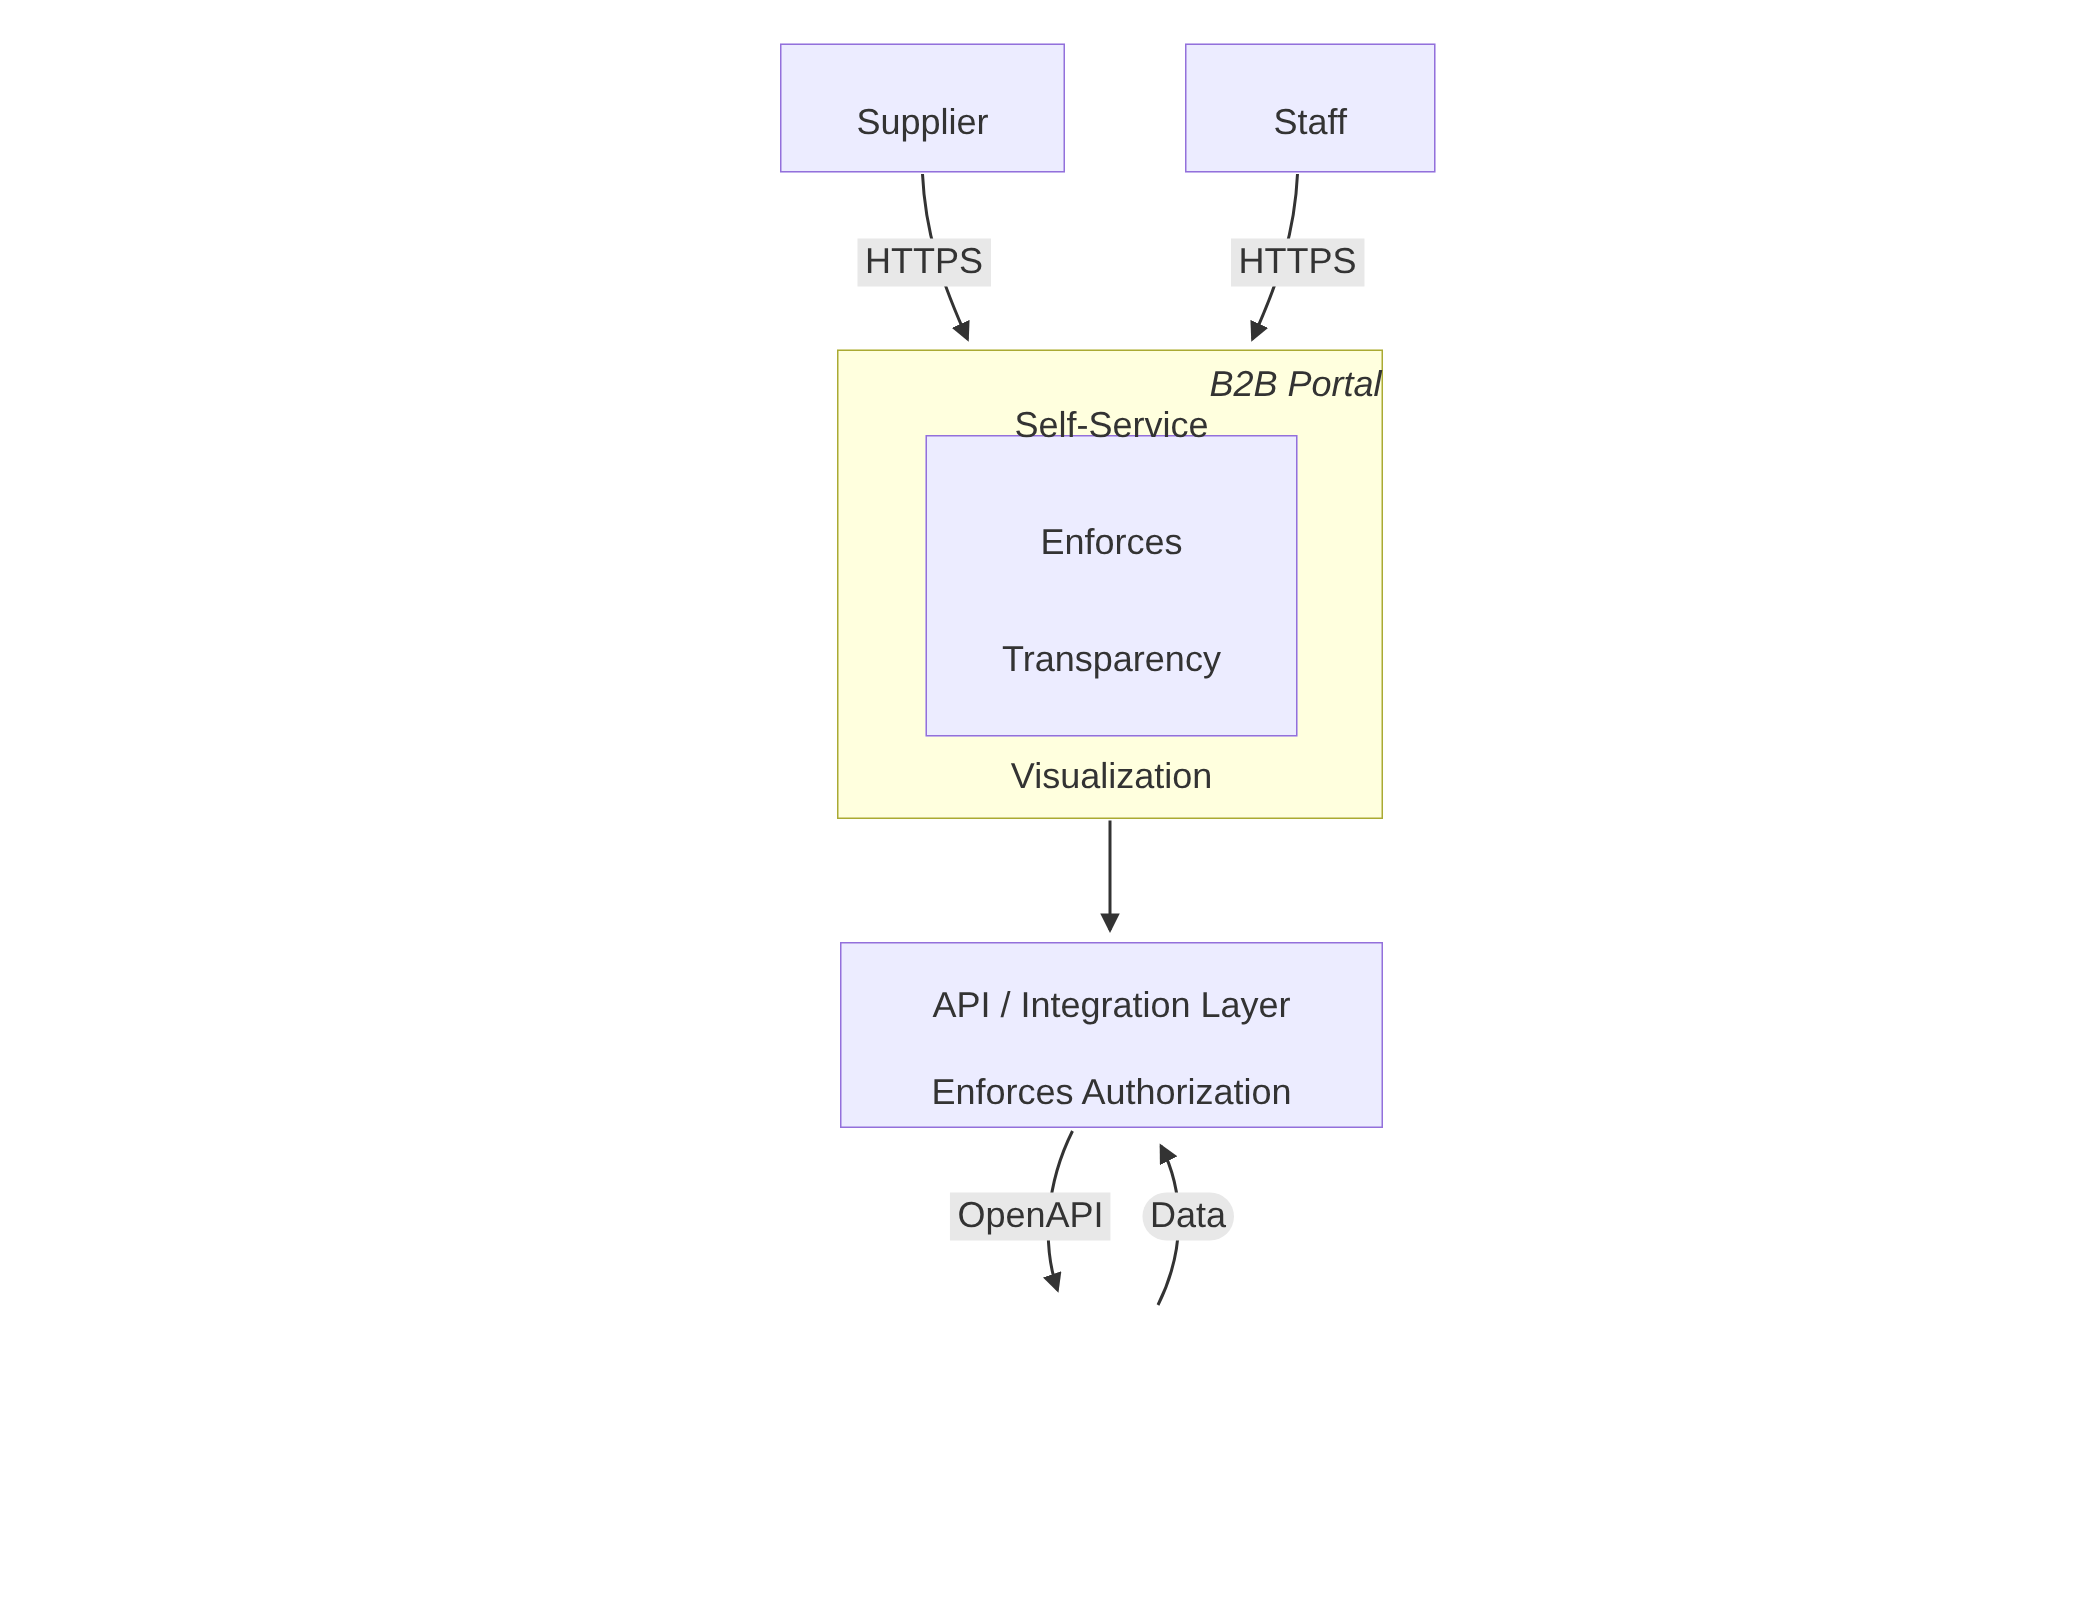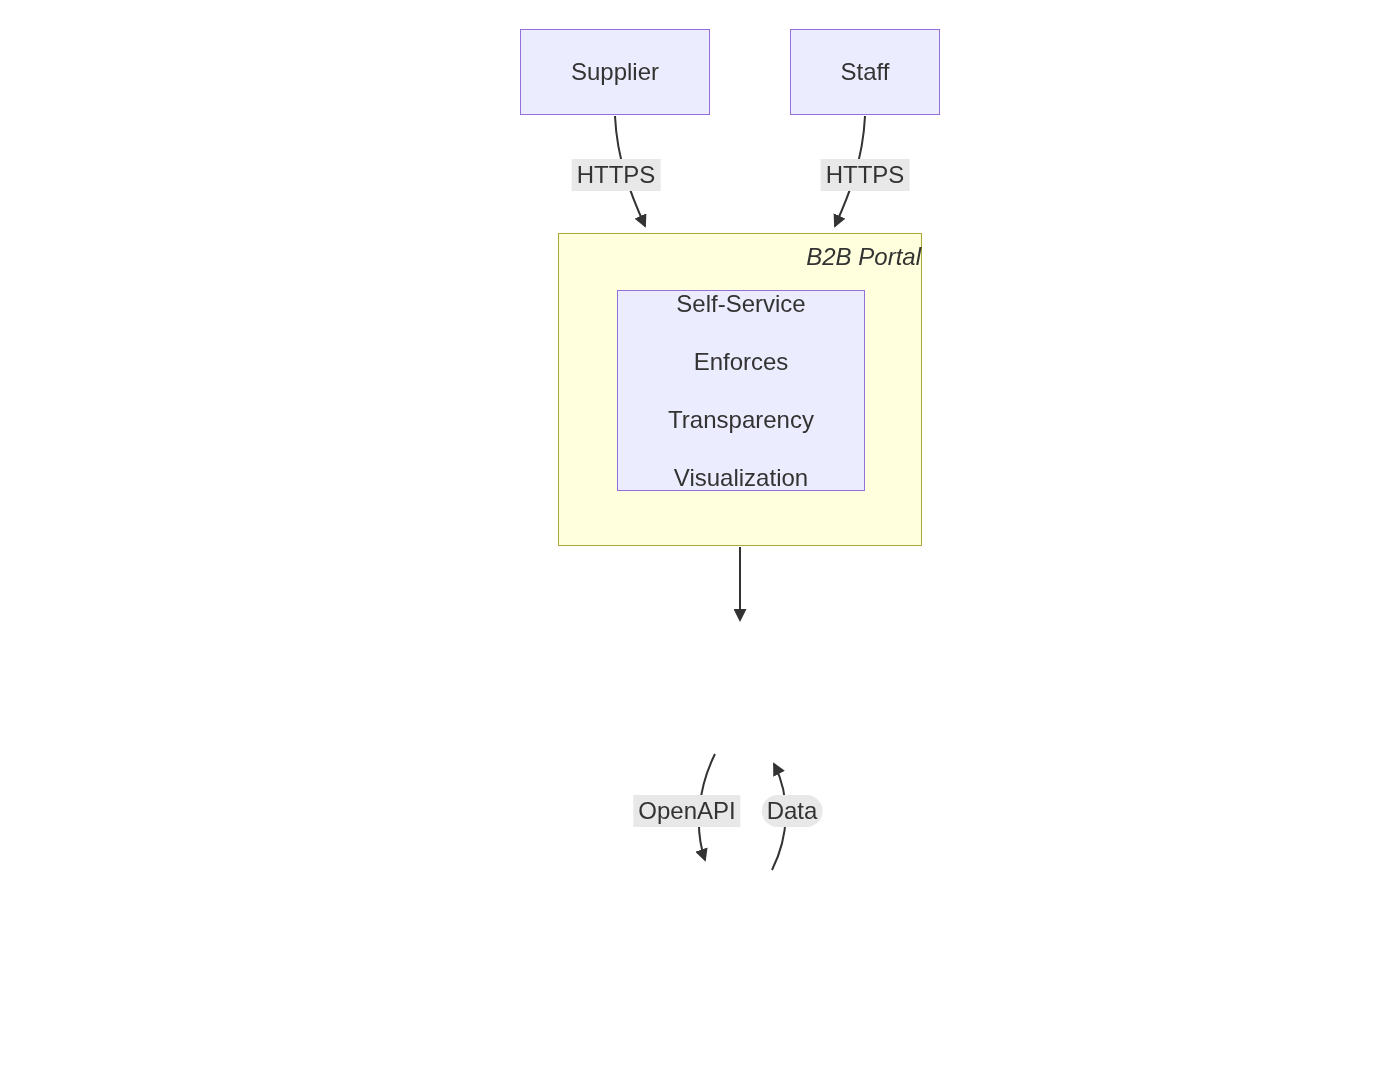--- a/index.html
+++ b/index.html
@@ -49,40 +49,40 @@
   .cluster-title {
     position: absolute;
     left: 0; right: 0;
     top: 8px;
     text-align: right;
     font-size: 24px;
     line-height: 30px;
     font-style: italic;
   }
   .node-supplier { left: 520px; top: 29px; width: 190px; height: 86px; }
-  .node-staff    { left: 790px; top: 29px; width: 150px; height: 86px; }
+  .node-staff    { left: 790px; top: 29px; width: 167px; height: 86px; }
   .cluster-portal{ left: 558px; top: 233px; width: 364px; height: 313px; }
   .node-features { left: 617px; top: 290px; width: 248px; height: 201px; gap: 20px; }
   .node-api      { left: 560px; top: 628px; width: 362px; height: 124px; }
   .node-erp      { left: 532px; top: 872px; width: 416px; height: 161px; }
   .edge-label {
     position: absolute;
     transform: translate(-50%, -50%);
     background: var(--edge-label-bg, #E8E8E8);
     color: var(--text, #333333);
     font-size: 24px;
     line-height: 30px;
     padding: 1px 5px;
     white-space: nowrap;
   }
   .lbl-https-supplier { left: 616px; top: 175px; }
   .lbl-https-staff    { left: 865px; top: 175px; }
   .lbl-openapi        { left: 687px; top: 811px; }
   .lbl-data           { left: 792px; top: 811px; border-radius: 17px; }
-  .line { display: block; }
+  .line { display: block; margin-top: 20px; }
 </style>
 </head>
 <body>
 
 <div class="stage" style="--bg: #FFFFFF; --node-fill: #ECECFF; --node-border: #9370DB; --cluster-fill: #FFFFDE; --cluster-border: #AAAA33; --text: #333333; --edge: #333333; --edge-label-bg: #E8E8E8;">
 
   <svg class="edge-layer" viewBox="0 0 1398 1070" xmlns="http://www.w3.org/2000/svg">
     <defs>
       <marker id="arrow" viewBox="0 0 10 10" refX="8.5" refY="5" markerWidth="6.5" markerHeight="6.5" orient="auto-start-reverse">
         <path d="M 0 0 L 10 5 L 0 10 z" fill="#333333"></path>
@@ -107,20 +107,24 @@
     <span class="line">Staff</span>
   </div>
 
   <div class="node node-features">
     <span class="line">Self-Service</span>
     <span class="line">Enforces</span>
     <span class="line">Transparency</span>
     <span class="line">Visualization</span>
   </div>
 
+  <div class="node node-api">
+    <span class="line">API / Integration Layer</span>
+    <span class="line">Enforces Authorization</span>
+  </div>
 
 
   <div class="edge-label lbl-https-supplier">HTTPS</div>
   <div class="edge-label lbl-https-staff">HTTPS</div>
   <div class="edge-label lbl-openapi">OpenAPI</div>
   <div class="edge-label lbl-data">Data</div>
 
 </div>
 
 </body></html>

